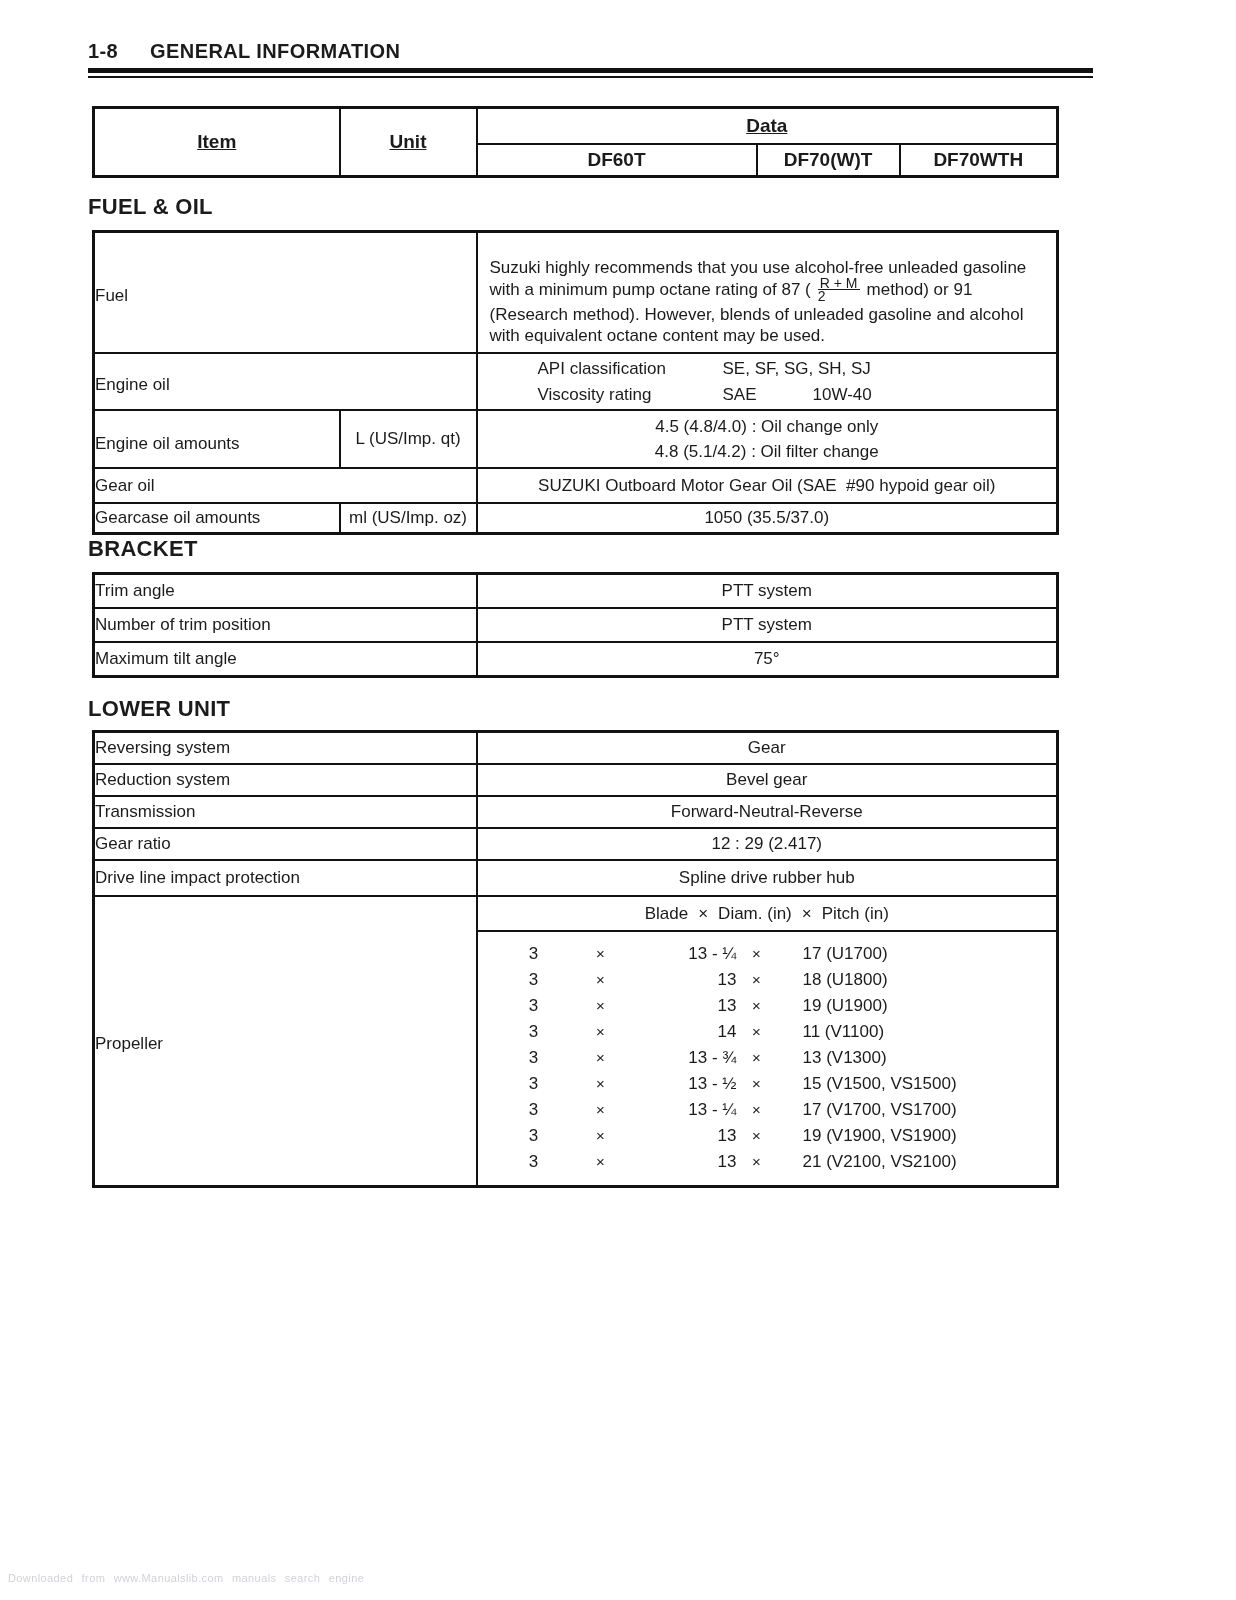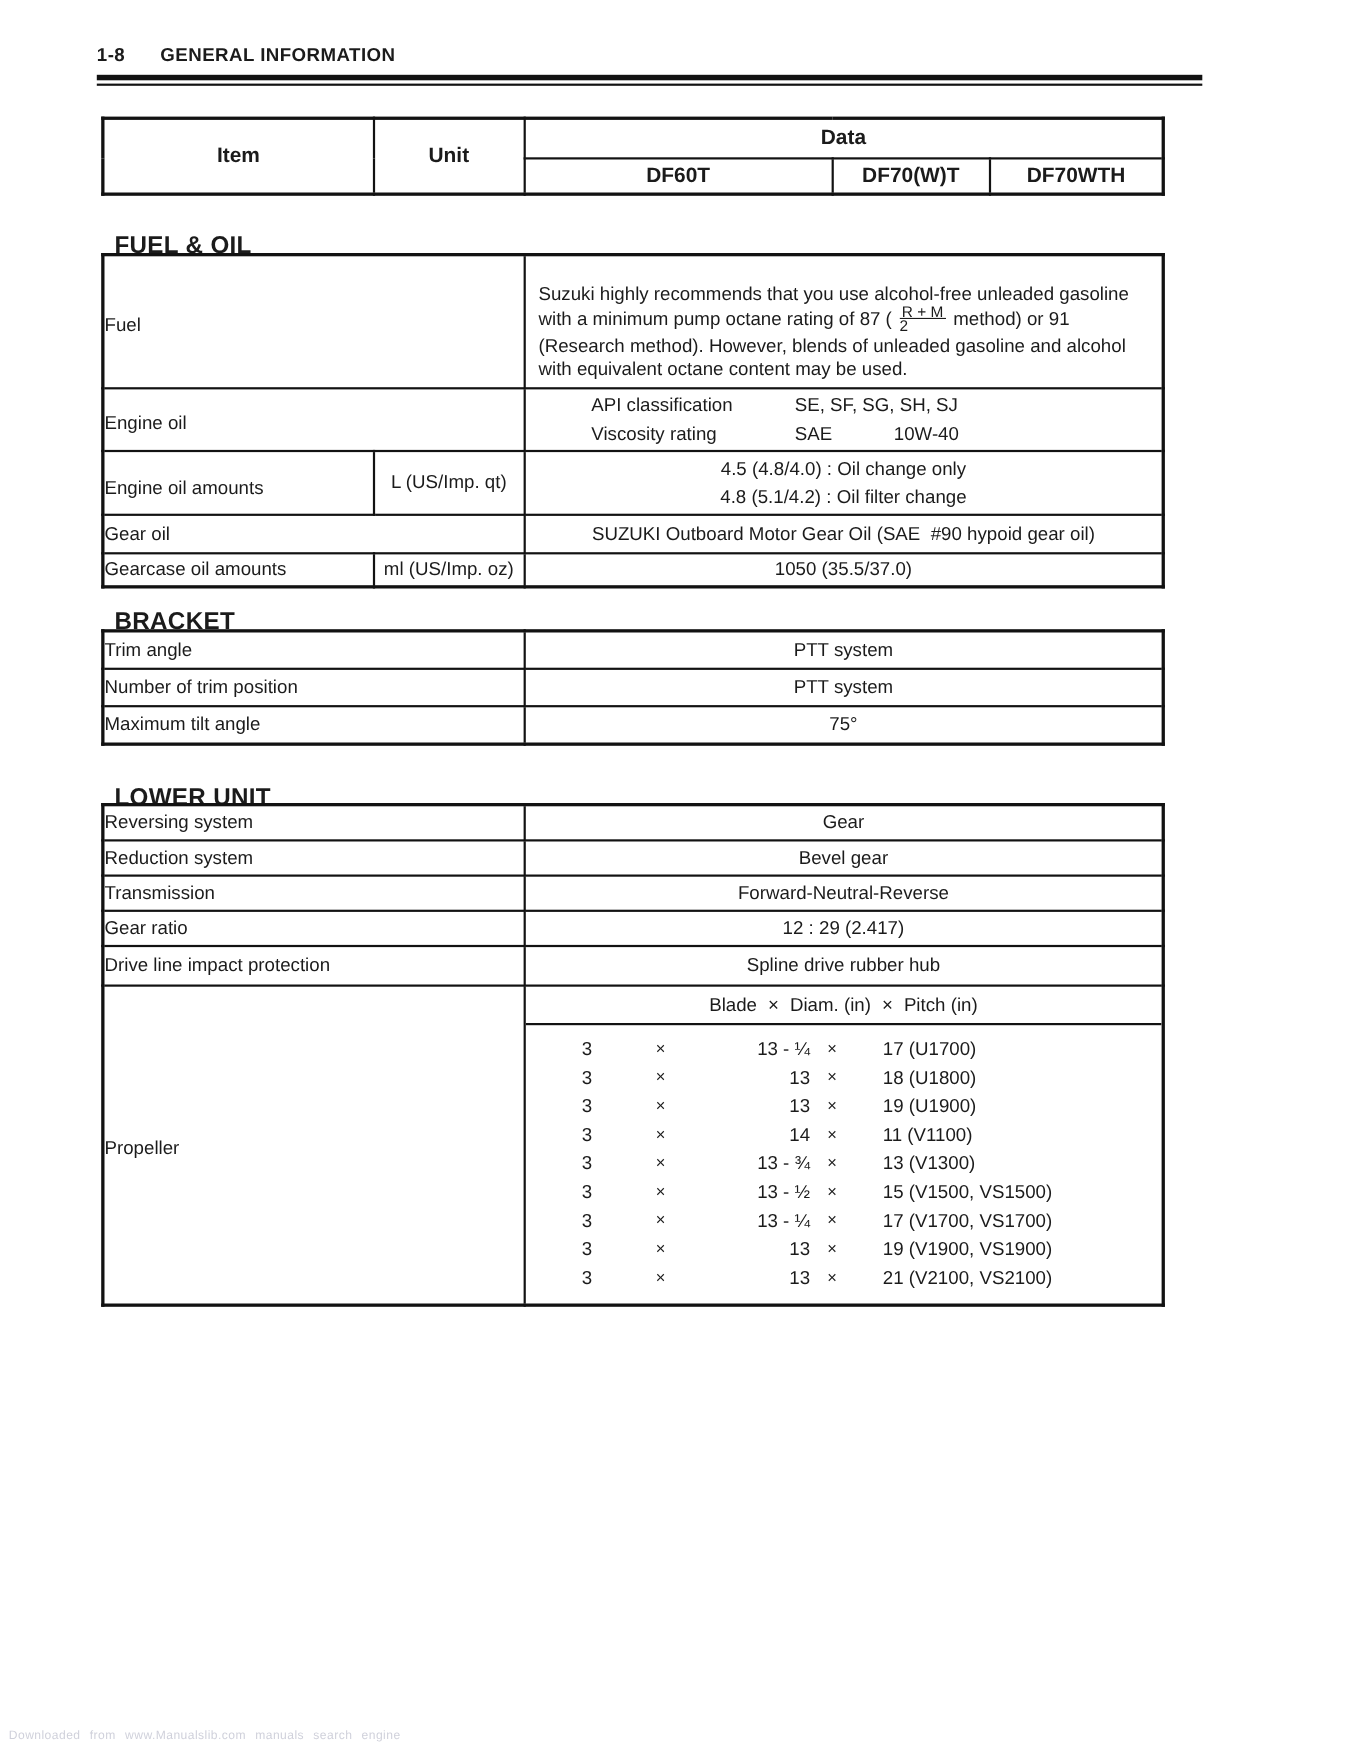--- a/index.html
+++ b/index.html
@@ -1,45 +1,45 @@
 <!DOCTYPE html>
 <html><head>
 <meta charset="utf-8">
 <style>
   html,body{margin:0;padding:0;background:#ffffff;}
   .page{position:relative;width:1236px;height:1600px;background:#ffffff;
         font-family:"Liberation Sans", sans-serif;color:#1b1b1b;overflow:hidden;}
 
   
-  .doc-header{position:absolute;left:88px;top:40px;font-size:17px;font-weight:bold;
+  .doc-header{position:absolute;left:88px;top:40px;font-size:20px;font-weight:bold;
               letter-spacing:0.4px;white-space:nowrap;}
   .doc-header .pageno{margin-right:32px;}
   .rule-thick{position:absolute;left:88px;top:68px;width:1005px;height:5px;background:#121212;}
   .rule-thin{position:absolute;left:88px;top:76px;width:1005px;height:2px;background:#121212;}
 
   
-  .sec-heading{position:absolute;left:88px;margin:16px;font-size:22px;font-weight:bold;
+  .sec-heading{position:absolute;left:88px;margin:0;font-size:22px;font-weight:bold;
                letter-spacing:0.3px;}
   #h-fuel{top:194px;}
   #h-bracket{top:536px;}
   #h-lower{top:696px;}
 
   
   table.spec{position:absolute;left:92px;width:964px;border-collapse:collapse;
              table-layout:fixed;border:3px solid #121212;}
   table.spec td{border:2px solid #121212;font-size:17px;vertical-align:middle;
                 padding:0;overflow:hidden;}
   td.item{text-align:left;padding-left:10px;}
   td.center{text-align:center;}
   td.top{vertical-align:top;}
 
   
   #model-table{top:106px;}
   #model-table td{font-weight:bold;font-size:19px;text-align:center;}
-  #model-table .r1{height:36px;}
+  #model-table .r1{height:36px;text-decoration:underline;}
   #model-table .r2{height:33px;}
 
   
   #fuel-table{top:230px;}
   .fuel-par{padding:24px 10px 6px 12px;font-size:17px;line-height:21px;}
   .fuel-par .ln{display:block;}
   .fraction{display:inline-block;vertical-align:middle;
             font-size:14px;line-height:10px;margin:0 7px 3px 7px;}
   .fraction .num{display:block;border-bottom:1.5px solid #1b1b1b;padding:0 2px 1px;}
   .fraction .den{display:block;padding-top:1px;}

